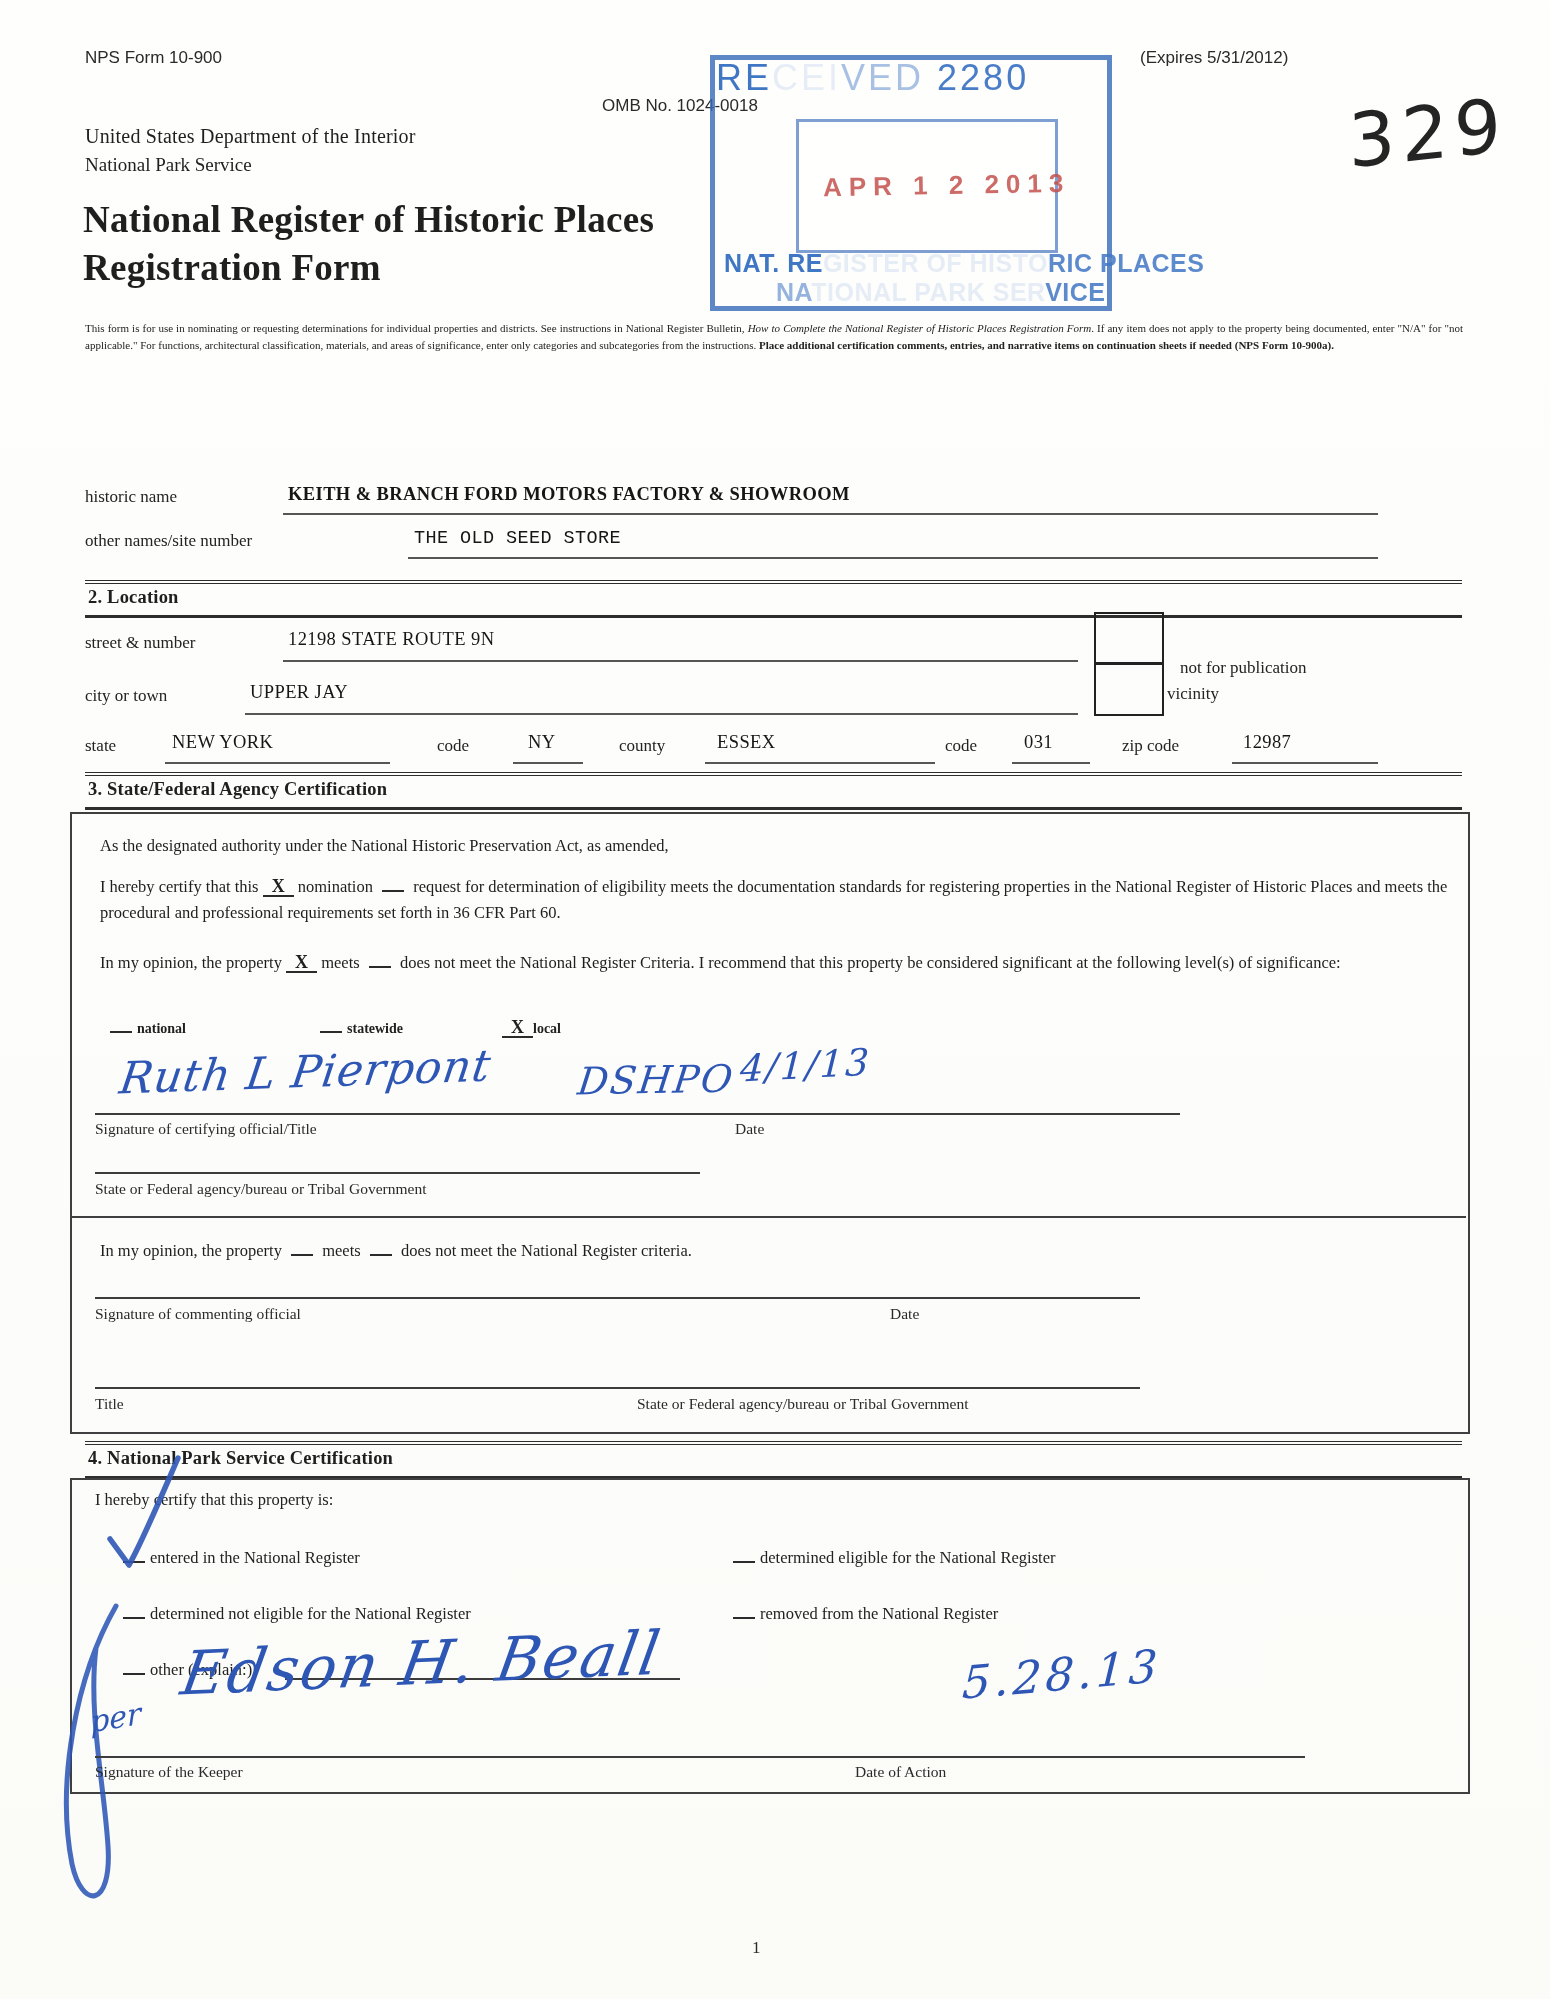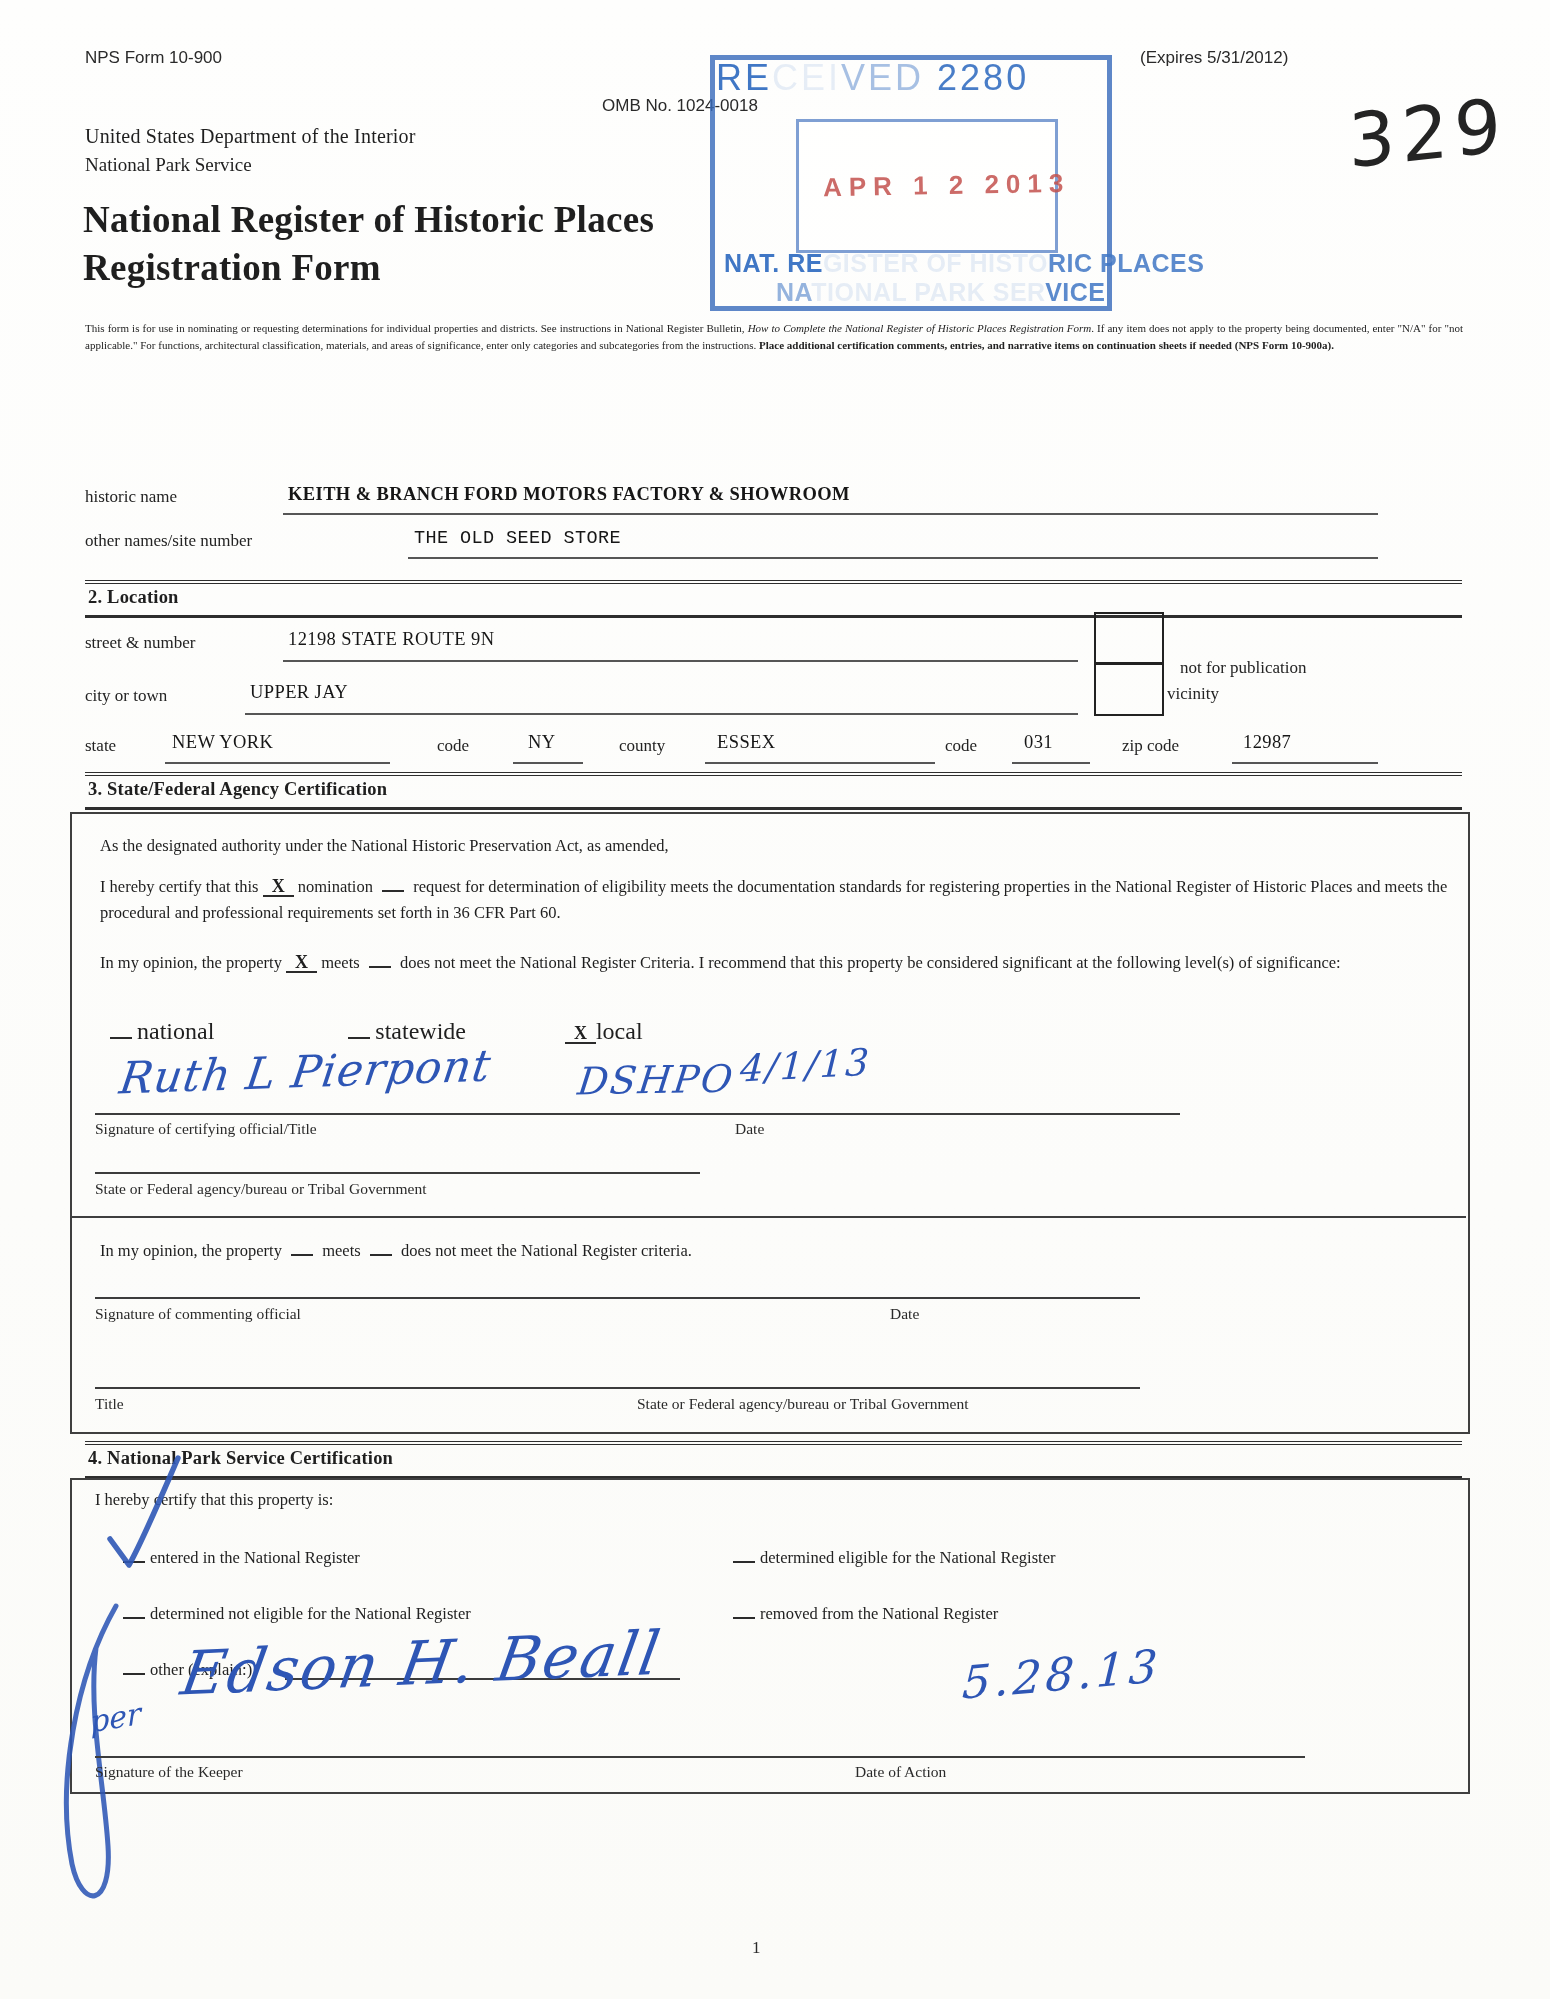--- a/index.html
+++ b/index.html
@@ -27,21 +27,21 @@
   .small-lbl{font-size:15.5px;color:#2a2a2a;}
   .val{font-size:18.5px;letter-spacing:.4px;color:#161616;}
   .val-b{font-weight:bold;}
   .line{border-bottom:2px solid #565656;height:0;}
   .line-dark{border-bottom:2px solid #3c3c3c;height:0;}
   .bl-sm{display:inline-block;width:22px;height:13px;border-bottom:2px solid #2b2b2b;margin:0 5px;}
   .xf{display:inline-block;font-weight:bold;font-size:18px;padding:0 9px;border-bottom:2.5px solid #2b2b2b;line-height:1;}
   .para{font-size:16.5px;line-height:1.6;color:#1e1e1e;}
   .box{border:2px solid #3f3f3f;}
   .opt{font-size:16.5px;color:#222;}
-  .lvl{font-weight:normal;font-size:24px;}
+  .lvl{font-weight:bold;font-size:14px;}
   .ink{color:#2e56b5;font-style:italic;font-family:"DejaVu Serif",serif;}
   .stamp-blue{color:#4077c5;}
   .stamp{z-index:5;}
   .stamp-frame{left:0;top:0;right:0;bottom:0;border:5px solid rgba(58,108,188,.82);}
   .stamp-recv{left:6px;top:2px;font-weight:normal;font-size:36px;letter-spacing:3px;white-space:nowrap;}
   .op12{opacity:.12;} .op45{opacity:.45;} .op55{opacity:.55;} .op85{opacity:.85;} .op95{opacity:.95;}
   .stamp-datebox{left:86px;top:64px;width:256px;height:128px;border:3px solid rgba(58,108,188,.65);background:rgba(255,255,255,.55);}
   .stamp-date{
     position:absolute;left:24px;top:48px;font-weight:bold;font-size:26px;letter-spacing:7px;
     color:#c4524e;opacity:.85;white-space:nowrap;transform:rotate(-1deg);

